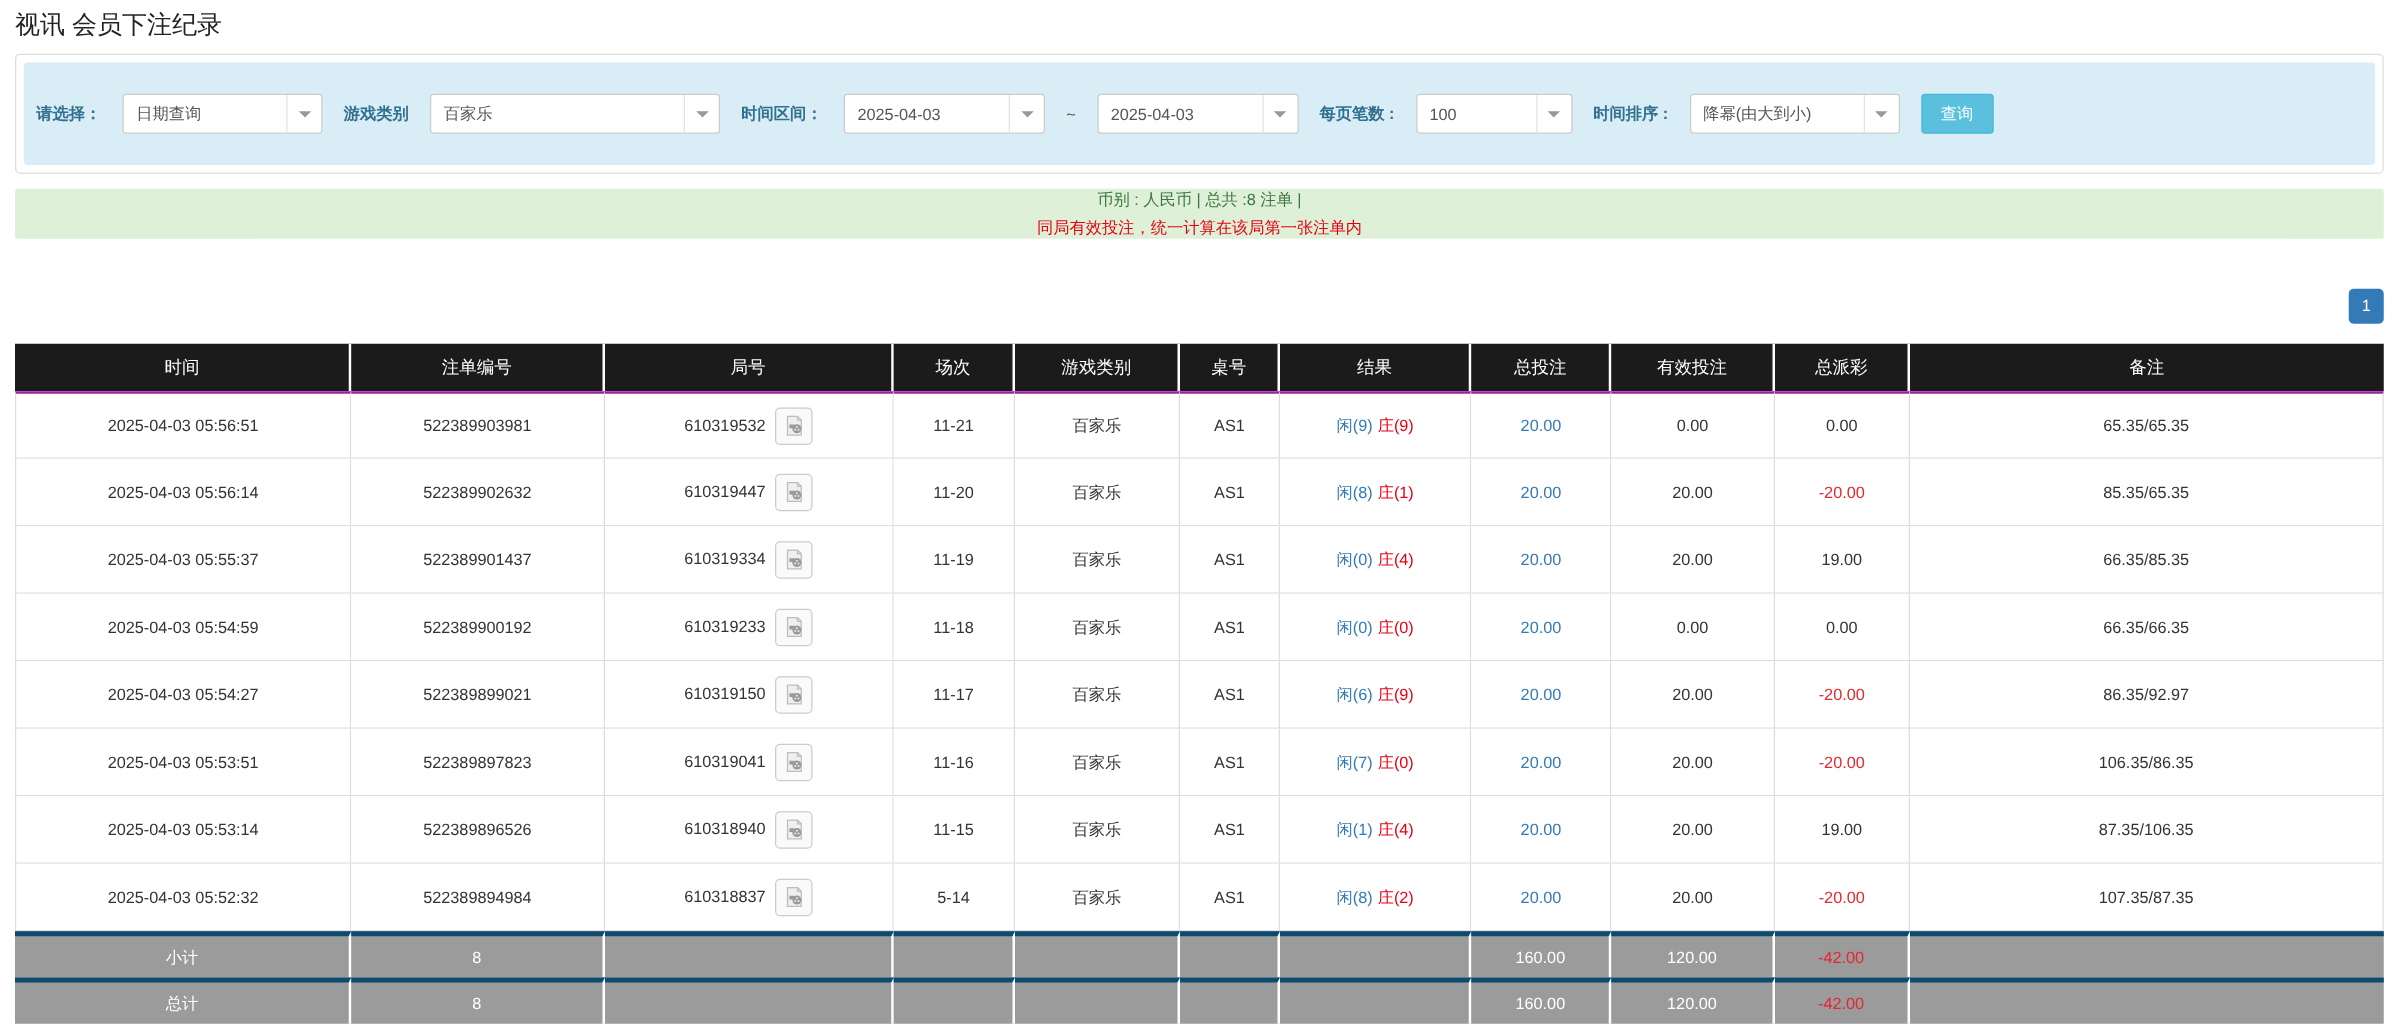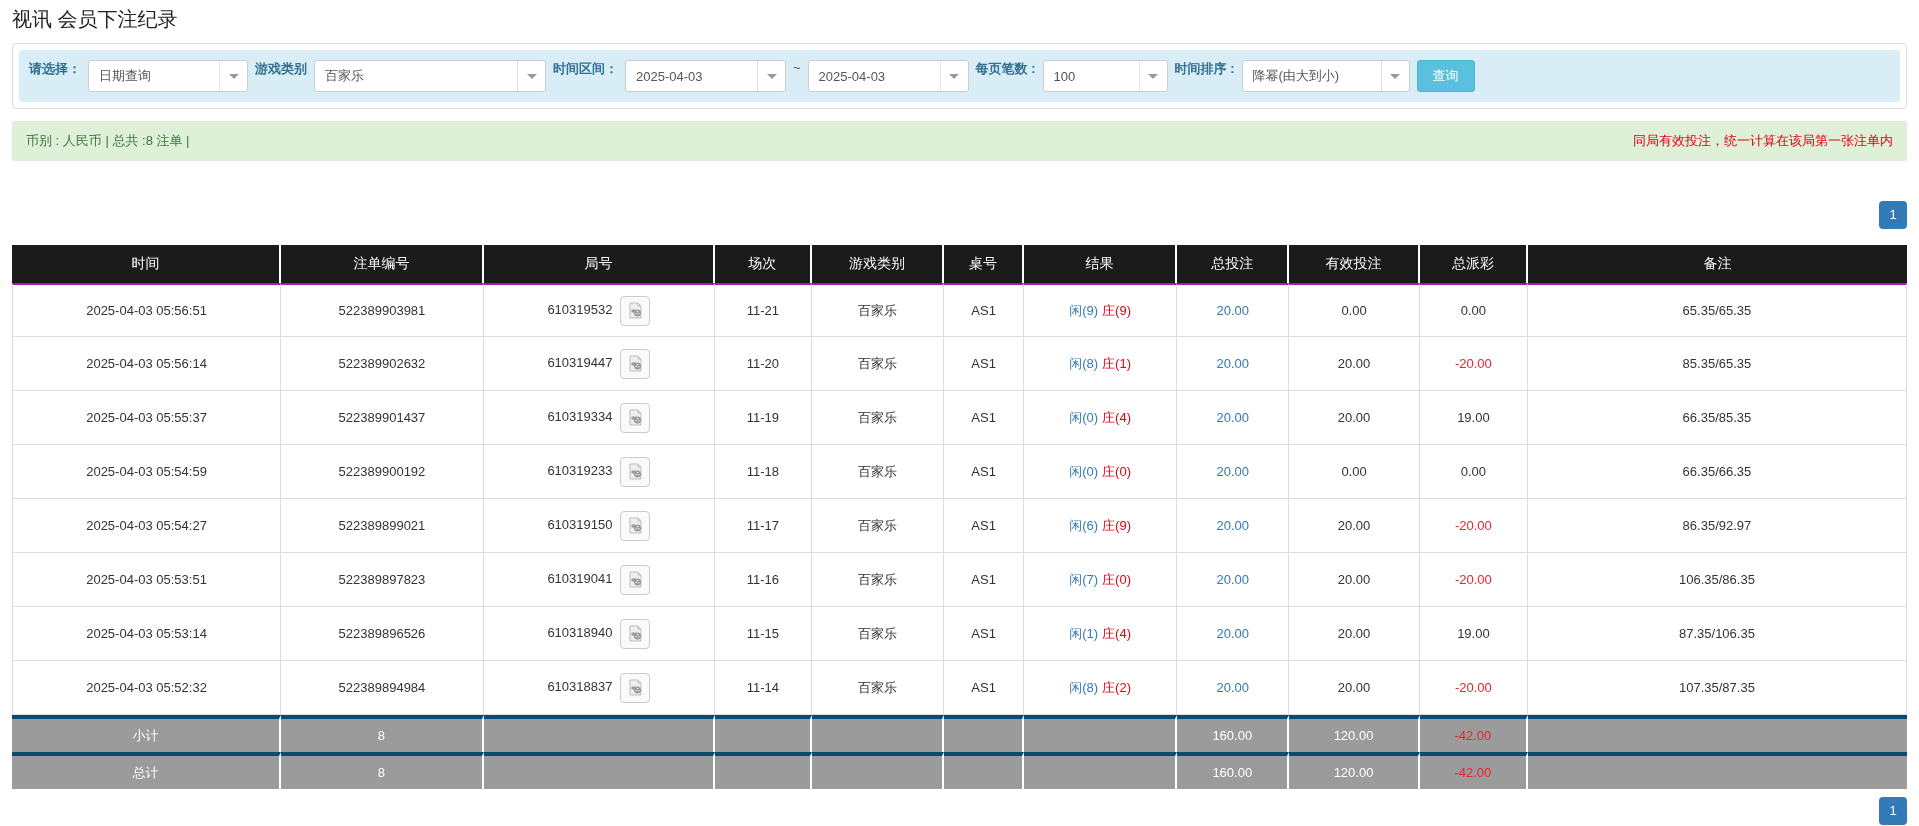--- a/index.html
+++ b/index.html
@@ -5,39 +5,39 @@
   * { box-sizing: border-box; margin: 0; padding: 0; }
   html,body { width: 1919px; height: 826px; overflow: hidden; background: #fff;
     font-family: "Liberation Sans", "DejaVu Sans", sans-serif; }
   .page { padding: 0 12px; }
 
   
   .page-title { font-size: 20px; font-weight: 400; color: #222; padding: 6px 0 10px 0; }
 
   
   .filter-panel { border: 1px solid #ddd; border-radius: 4px; background: #fff; padding: 6px; }
-  .filter-bar { background: var(--filter-bg); border-radius: 3px; padding: 10px 10px;
-    display: flex; gap: 7px; }
+  .filter-bar { background: var(--filter-bg); border-radius: 3px; padding: 25px 10px;
+    display: flex; align-items: center; gap: 17px; }
   .flabel { color: var(--filter-label); font-weight: bold; font-size: 13px; white-space: nowrap; }
   .select { display: inline-flex; align-items: center; background: #fff; border: 1px solid #ccc;
     border-radius: 3px; height: 32px; font-size: 13px; color: #555; cursor: pointer; }
   .select .sel-text { padding: 0 10px; flex: 1; white-space: nowrap; overflow: hidden; }
   .select .sel-caret { width: 28px; align-self: stretch; display: flex; align-items: center;
     justify-content: center; border-left: 1px solid #e3e3e3; }
   .caret-tri { width: 0; height: 0; border-left: 5px solid transparent; border-right: 5px solid transparent;
     border-top: 5px solid #999; }
   .w-qtype { width: 160px; } .w-game { width: 232px; } .w-date { width: 161px; }
   .w-size { width: 125px; } .w-sort { width: 168px; }
   .tilde { color: #555; font-size: 13px; }
   .btn-search { background: var(--search-btn); border: 1px solid #46b8da; color: #fff;
     border-radius: 3px; height: 32px; padding: 0 15px; font-size: 13px; cursor: pointer; }
 
   
-  .summary-bar { margin-top: 12px; background: var(--summary-green-bg); padding: 0 14px;
-    height: 40px; display: flex; align-items: center; justify-content: space-between; border-radius: 2px; }
+  .summary-bar { margin-top: 12px; background: var(--summary-green-bg); padding: 0 24px;
+    height: 40px; display: flex; align-items: center; justify-content: space-between; border-radius: 2px; flex-direction: column; }
   .summary-left { color: var(--summary-text); font-size: 13px; }
   .summary-right { color: var(--notice-red); font-size: 13px; }
 
   
   .pager { text-align: right; }
   .pager.top { margin: 40px 0 16px 0; }
   .pager.bottom { margin: 8px 0 2px 0; }
   .page-btn { display: inline-block; min-width: 28px; height: 28px; line-height: 28px;
     background: var(--pager-blue); color: #fff; text-align: center; border-radius: 4px;
     font-size: 13px; cursor: pointer; }
@@ -380,21 +380,21 @@
                 <path d="M3 1h8l3 3v12H3z" fill="#efefef" stroke="#bdbdbd" stroke-width="1"></path>
                 <path d="M11 1v3h3" fill="none" stroke="#bdbdbd" stroke-width="1"></path>
                 <circle cx="10.5" cy="11" r="3.6" fill="#9a9a9a"></circle>
                 <circle cx="10.5" cy="9.6" r="0.8" fill="#e8e8e8"></circle>
                 <circle cx="9.2" cy="11.7" r="0.8" fill="#e8e8e8"></circle>
                 <circle cx="11.8" cy="11.7" r="0.8" fill="#e8e8e8"></circle>
                 <path d="M4.5 7.5h4v3h-4z" fill="#9a9a9a"></path>
               </svg>
             </button>
     </td>
-    <td>11-14</td>
+    <td>5-14</td>
     <td>百家乐</td>
     <td>AS1</td>
     <td>
       <span class="player">闲(8)</span><span class="banker">庄(2)</span>
     </td>
     <td>
       <a class="bet-link">20.00</a>
     </td>
     <td>20.00</td>
     <td class="neg">-20.00</td>

